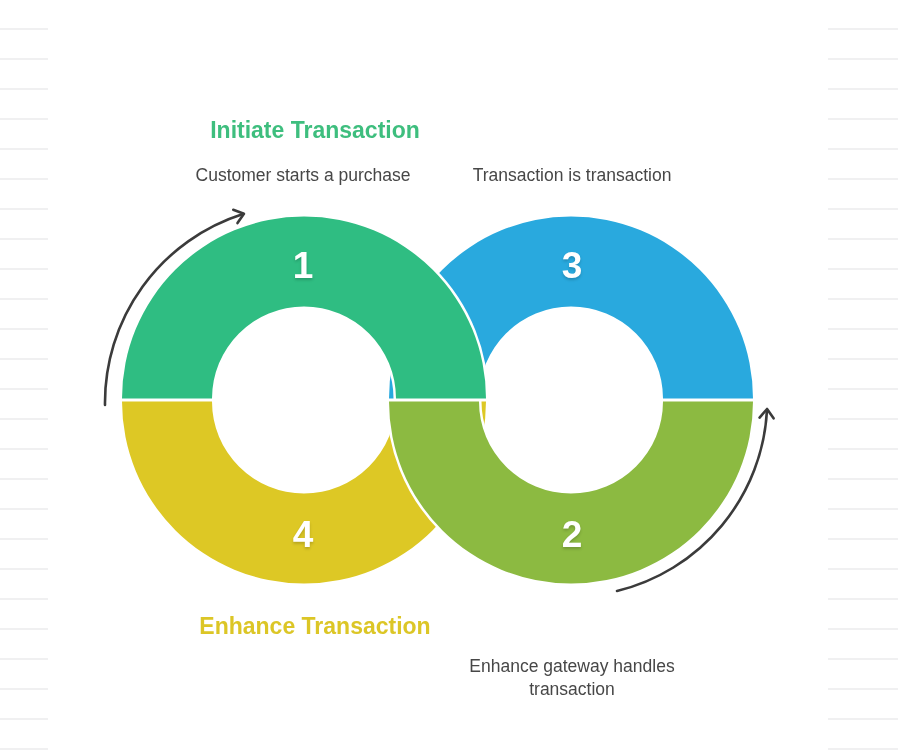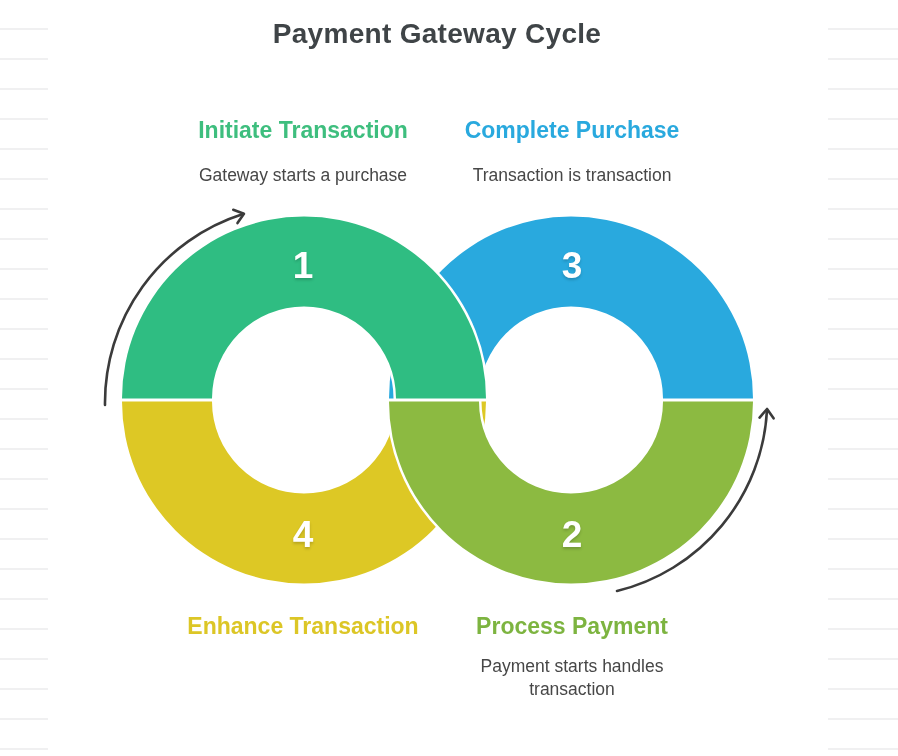--- a/index.html
+++ b/index.html
@@ -10,21 +10,21 @@
         background:repeating-linear-gradient(to bottom, transparent 0px, transparent 28px, #f0f0f1 28px, #f0f0f1 30px);}
   .rule-left{left:0;width:48px;}
   .rule-right{left:828px;width:70px;}
 
   .title{position:absolute;top:18px;left:437px;transform:translateX(-50%);
          white-space:nowrap;font-size:28px;font-weight:bold;color:#3f4447;letter-spacing:.3px;}
 
   .diagram-svg{position:absolute;left:0;top:0;}
 
   .heading{position:absolute;transform:translateX(-50%);white-space:nowrap;
-           font-size:23px;font-weight:bold;text-align:right;}
+           font-size:23px;font-weight:bold;text-align:right;margin-left:12px;}
   .desc{position:absolute;transform:translateX(-50%);font-size:17.5px;color:#474747;
         text-align:center;line-height:23px;}
   .desc.wrap{width:240px;}
   .col-left{left:303px;}
   .col-right{left:572px;}
   .row-top-h{top:117px;}
   .row-top-d{top:164px;}
   .row-bot-h{top:613px;}
   .row-bot-d{top:655px;}
 
@@ -39,21 +39,20 @@
   .seg{paint-order:stroke;}
 </style>
 </head>
 <body>
 
 <div class="stage">
 
   <div class="rule rule-left"></div>
   <div class="rule rule-right"></div>
 
-  <div class="title">Payment Gateway Cycle</div>
 
   <svg class="diagram-svg" width="898" height="756" viewBox="0 0 898 756">
     <defs>
       <marker id="arrowhead" markerUnits="userSpaceOnUse" markerWidth="20" markerHeight="20" refX="10" refY="10" orient="auto">
         <polyline points="2,3 11,10 2,17" fill="none" stroke="#3b3b3b" stroke-width="2.6" stroke-linecap="round" stroke-linejoin="round"></polyline>
       </marker>
     </defs>
 
     <path transform="translate(0,-1.5)" d="M 389 400 A 182 182 0 0 1 753 400 L 663 400 A 92 92 0 0 0 479 400 Z" fill="#29a9de"></path>
     <path transform="translate(0,1.5)" d="M 486 400 A 182 182 0 0 1 122 400 L 212 400 A 92 92 0 0 0 396 400 Z" fill="#ddc825"></path>
@@ -64,23 +63,21 @@
     <path d="M 105 405 A 198 198 0 0 1 243 214" fill="none" stroke="#3b3b3b" stroke-width="2.6" stroke-linecap="round" marker-end="url(#arrowhead)"></path>
     <path d="M 617 591 A 197 197 0 0 0 767 410" fill="none" stroke="#3b3b3b" stroke-width="2.6" stroke-linecap="round" marker-end="url(#arrowhead)"></path>
   </svg>
 
   <div class="num" style="left:303px;top:243px;">1</div>
   <div class="num" style="left:572px;top:243px;">3</div>
   <div class="num" style="left:572px;top:512px;">2</div>
   <div class="num" style="left:303px;top:512px;">4</div>
 
   <div class="heading h-green col-left row-top-h">Initiate Transaction</div>
-  <div class="desc col-left row-top-d">Gateway starts a purchase</div>
+  <div class="desc col-left row-top-d">Customer starts a purchase</div>
 
-  <div class="heading h-blue col-right row-top-h">Complete Purchase</div>
   <div class="desc col-right row-top-d">Transaction is transaction</div>
 
   <div class="heading h-yellow col-left row-bot-h">Enhance Transaction</div>
 
-  <div class="heading h-lime col-right row-bot-h">Process Payment</div>
-  <div class="desc wrap col-right row-bot-d">Payment starts handles transaction</div>
+  <div class="desc wrap col-right row-bot-d">Enhance gateway handles transaction</div>
 
 </div>
 
 </body></html>

